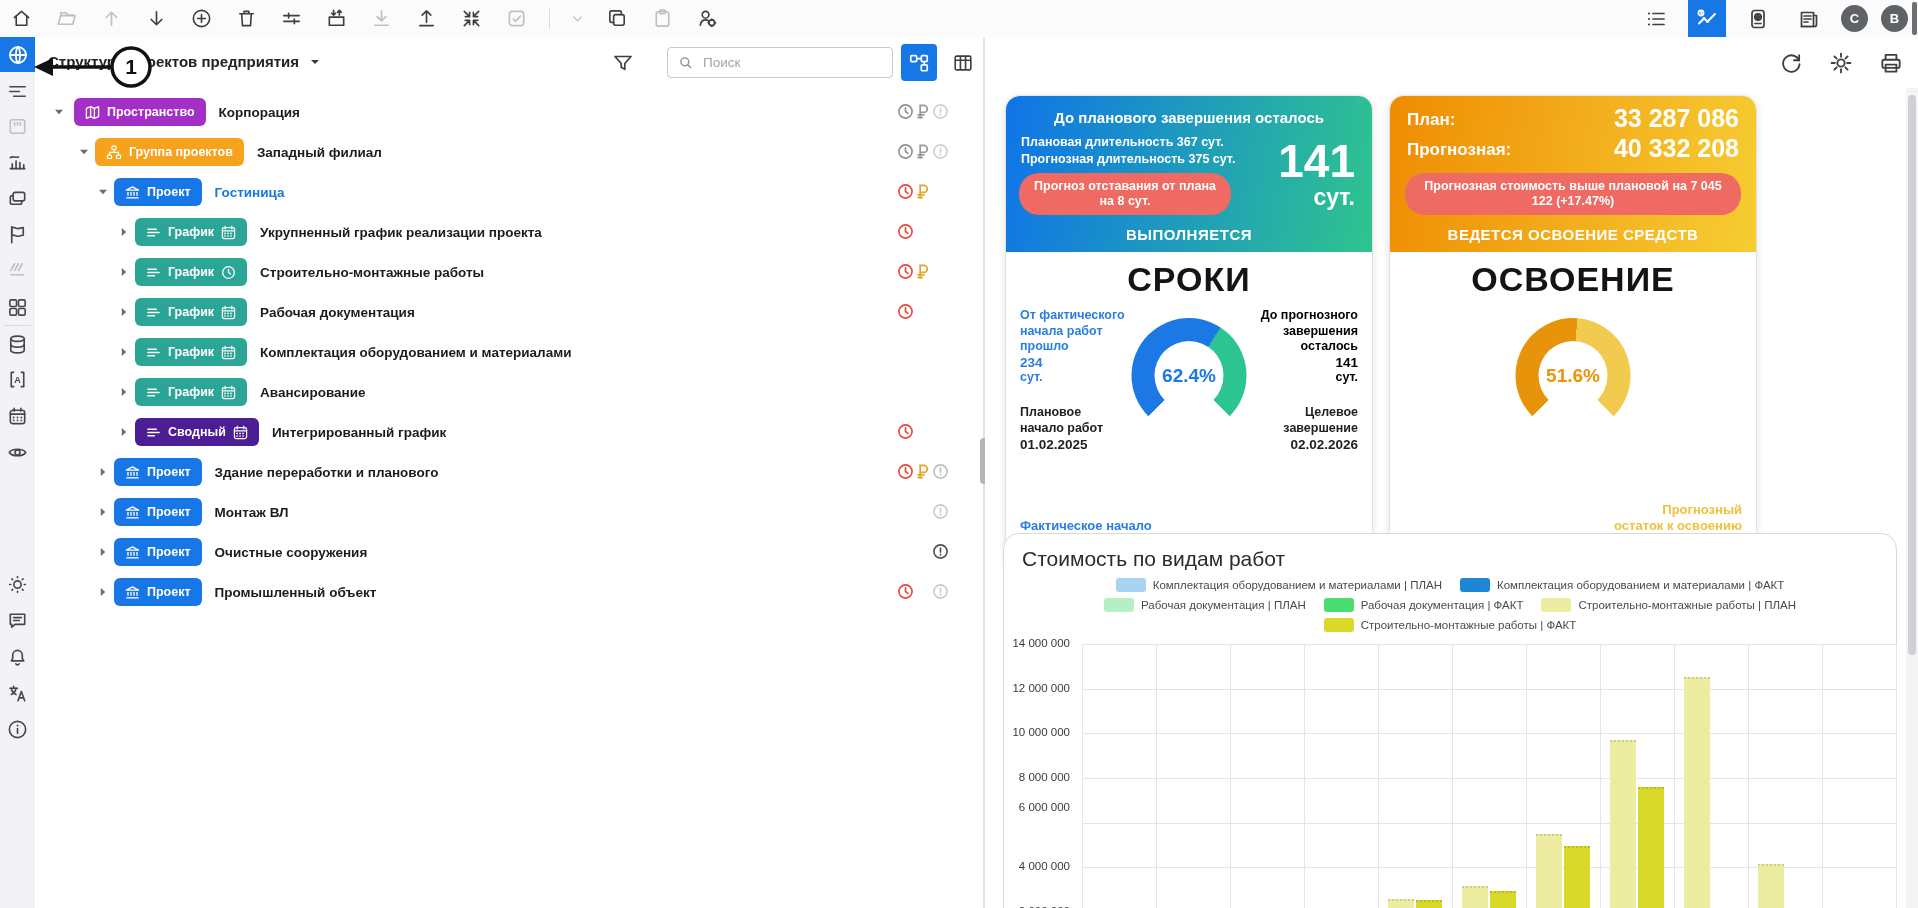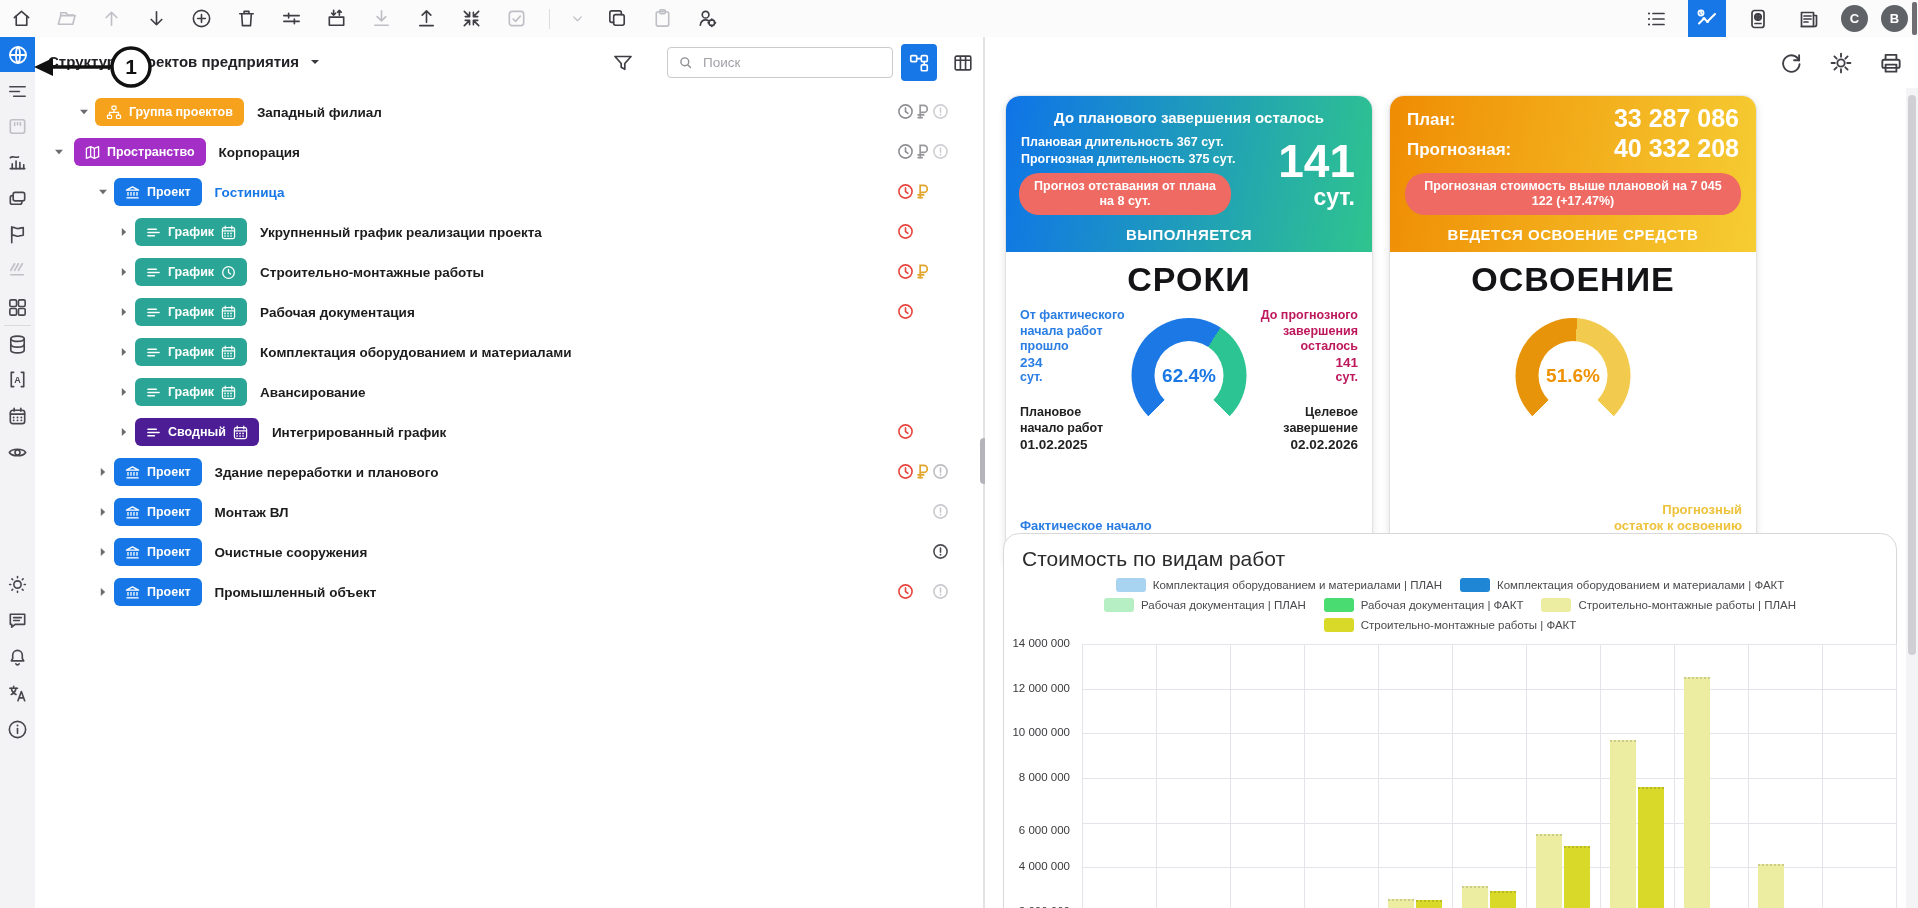--- a/index.html
+++ b/index.html
@@ -83,21 +83,21 @@
   .ch-big .u{font-size:23px;font-weight:800;line-height:26px;}
   .ch-status{position:absolute;bottom:9px;left:0;right:0;text-align:center;font-size:15px;font-weight:800;letter-spacing:.5px;}
   .c2-lbl{position:absolute;left:17px;font-size:17px;font-weight:800;}
   .c2-val{position:absolute;right:17px;font-size:25px;font-weight:800;}
   .c2-lbl.r1{top:14px;} .c2-val.r1{top:8px;} .c2-lbl.r2{top:44px;} .c2-val.r2{top:38px;}
 
   .cb-title{position:absolute;top:164px;left:0;right:0;text-align:center;font-size:34px;font-weight:800;color:#141416;letter-spacing:1px;}
   .pre{white-space:pre-line;}
   .cb-side{position:absolute;top:212px;width:120px;font-size:12.5px;font-weight:700;line-height:15.5px;}
   .cb-side.left{left:14px;color:#2a7de2;}
-  .cb-side.right{right:14px;text-align:right;color:#be185d;}
+  .cb-side.right{right:14px;text-align:right;color:#000000;}
   .cb-side .val{font-size:13.5px;font-weight:800;}
   .cb-mid{position:absolute;top:309px;width:130px;font-size:12.5px;font-weight:700;color:#222;line-height:15.5px;}
   .cb-mid.left{left:14px;} .cb-mid.right{right:14px;text-align:right;}
   .cb-mid .date{font-size:13.5px;font-weight:800;margin-top:1px;}
   .gauge-wrap{position:absolute;left:50%;top:222px;transform:translateX(-50%);width:115px;height:115px;}
   .gauge{width:115px;height:115px;border-radius:50%;}
   .gauge-hole{position:absolute;left:23px;top:23px;width:69px;height:69px;border-radius:50%;background:#fff;
               display:flex;align-items:center;justify-content:center;font-size:19px;font-weight:800;}
   .cb-bot{position:absolute;bottom:8px;}
   .cb-bot.left{left:14px;color:#2a7de2;}
@@ -414,74 +414,74 @@
     </div>
     <div class="view-btn tableview">
       <svg width="22" height="22" viewBox="0 0 24 24" fill="none" stroke="currentColor" stroke-width="1.8">
           <rect x="3.5" y="4.5" width="17" height="15" rx="1.5"></rect>
           <path d="M9.2 4.5v15M14.8 4.5v15M3.5 9h17"></path>
         </svg>
     </div>
   </div>
 
   <div class="tree-body">
+      <div class="trow" style="padding-left: 14px;">
+        <span class="caret">
+          <svg width="14" height="14" viewBox="0 0 16 16">
+            <path d="M3.5 5.5l4.5 5 4.5-5z" fill="#6b6b70"></path>
+          </svg>
+        </span>
+        <span class="badge" style="background: rgb(164, 47, 198); margin-left: 5px;">
+          <span style="display: flex;">
+            <svg width="15" height="15" viewBox="0 0 16 16" fill="none" stroke="currentColor" stroke-width="1.4" stroke-linejoin="round">
+              <path d="M1.5 3.5 6 1.8l4 1.7 4.5-1.7v10.7L10 14.2 6 12.5l-4.5 1.7z"></path>
+              <path d="M6 1.8v10.7M10 3.5v10.7"></path>
+            </svg>
+          </span>
+          <span>Пространство</span>
+        </span>
+        <span class="tname">Корпорация</span>
+        <span class="stico" style="left: 862px; color: rgb(142, 142, 147);">
+          <svg width="17" height="17" viewBox="0 0 16 16" fill="none" stroke="currentColor" stroke-width="1.5" stroke-linecap="round">
+            <circle cx="8" cy="8" r="6.2"></circle>
+            <path d="M8 4.6V8l2.3 1.7"></path>
+          </svg>
+        </span>
+        <span class="stico" style="left: 879px; color: rgb(152, 152, 157);">
+          <svg width="17" height="17" viewBox="0 0 16 16" fill="none" stroke="currentColor" stroke-width="1.6" stroke-linecap="round">
+            <path d="M5.8 13.7V2.3h3.4a3.3 3.3 0 0 1 0 6.6H5.8"></path>
+            <path d="M3.9 11.2h5.3M3.9 13.7h3.9"></path>
+          </svg>
+        </span>
+        <span class="stico" style="left: 897px; color: rgb(207, 207, 212);">
+          <svg width="17" height="17" viewBox="0 0 16 16" fill="none" stroke="currentColor" stroke-width="1.5" stroke-linecap="round">
+            <circle cx="8" cy="8" r="6.2"></circle>
+            <path d="M8 4.7v3.9"></path>
+            <circle cx="8" cy="11.1" r="0.9" fill="currentColor" stroke="none"></circle>
+          </svg>
+        </span>
+      </div>
       <div class="trow" style="padding-left: 39px;">
         <span class="caret">
           <svg width="14" height="14" viewBox="0 0 16 16">
             <path d="M3.5 5.5l4.5 5 4.5-5z" fill="#6b6b70"></path>
           </svg>
         </span>
         <span class="badge" style="background: rgb(246, 162, 28); margin-left: 1px;">
           <span style="display: flex;">
             <svg width="16" height="15" viewBox="0 0 16 16" fill="none" stroke="currentColor" stroke-width="1.3">
               <rect x="5.8" y="1.2" width="4.4" height="3.6" rx="0.8"></rect>
               <rect x="1" y="10.8" width="4.4" height="3.6" rx="0.8"></rect>
               <rect x="10.6" y="10.8" width="4.4" height="3.6" rx="0.8"></rect>
               <path d="M8 4.8v3M3.2 10.8V7.8h9.6v3"></path>
             </svg>
           </span>
           <span>Группа проектов</span>
         </span>
         <span class="tname">Западный филиал</span>
-        <span class="stico" style="left: 862px; color: rgb(142, 142, 147);">
-          <svg width="17" height="17" viewBox="0 0 16 16" fill="none" stroke="currentColor" stroke-width="1.5" stroke-linecap="round">
-            <circle cx="8" cy="8" r="6.2"></circle>
-            <path d="M8 4.6V8l2.3 1.7"></path>
-          </svg>
-        </span>
-        <span class="stico" style="left: 879px; color: rgb(152, 152, 157);">
-          <svg width="17" height="17" viewBox="0 0 16 16" fill="none" stroke="currentColor" stroke-width="1.6" stroke-linecap="round">
-            <path d="M5.8 13.7V2.3h3.4a3.3 3.3 0 0 1 0 6.6H5.8"></path>
-            <path d="M3.9 11.2h5.3M3.9 13.7h3.9"></path>
-          </svg>
-        </span>
-        <span class="stico" style="left: 897px; color: rgb(207, 207, 212);">
-          <svg width="17" height="17" viewBox="0 0 16 16" fill="none" stroke="currentColor" stroke-width="1.5" stroke-linecap="round">
-            <circle cx="8" cy="8" r="6.2"></circle>
-            <path d="M8 4.7v3.9"></path>
-            <circle cx="8" cy="11.1" r="0.9" fill="currentColor" stroke="none"></circle>
-          </svg>
-        </span>
-      </div>
-      <div class="trow" style="padding-left: 14px;">
-        <span class="caret">
-          <svg width="14" height="14" viewBox="0 0 16 16">
-            <path d="M3.5 5.5l4.5 5 4.5-5z" fill="#6b6b70"></path>
-          </svg>
-        </span>
-        <span class="badge" style="background: rgb(164, 47, 198); margin-left: 5px;">
-          <span style="display: flex;">
-            <svg width="15" height="15" viewBox="0 0 16 16" fill="none" stroke="currentColor" stroke-width="1.4" stroke-linejoin="round">
-              <path d="M1.5 3.5 6 1.8l4 1.7 4.5-1.7v10.7L10 14.2 6 12.5l-4.5 1.7z"></path>
-              <path d="M6 1.8v10.7M10 3.5v10.7"></path>
-            </svg>
-          </span>
-          <span>Пространство</span>
-        </span>
-        <span class="tname">Корпорация</span>
         <span class="stico" style="left: 862px; color: rgb(142, 142, 147);">
           <svg width="17" height="17" viewBox="0 0 16 16" fill="none" stroke="currentColor" stroke-width="1.5" stroke-linecap="round">
             <circle cx="8" cy="8" r="6.2"></circle>
             <path d="M8 4.6V8l2.3 1.7"></path>
           </svg>
         </span>
         <span class="stico" style="left: 879px; color: rgb(152, 152, 157);">
           <svg width="17" height="17" viewBox="0 0 16 16" fill="none" stroke="currentColor" stroke-width="1.6" stroke-linecap="round">
             <path d="M5.8 13.7V2.3h3.4a3.3 3.3 0 0 1 0 6.6H5.8"></path>
             <path d="M3.9 11.2h5.3M3.9 13.7h3.9"></path>
@@ -939,21 +939,21 @@
         <div class="lg-item">
           <span class="lg-sw" style="background: rgb(216, 217, 41);"></span>
           <span class="lg-lb">Строительно-монтажные работы | ФАКТ</span>
         </div>
       </div>
     <div class="cc-ylabels">
         <div style="top: -7px;">14 000 000</div>
         <div style="top: 37.65px;">12 000 000</div>
         <div style="top: 82.3px;">10 000 000</div>
         <div style="top: 126.95px;">8 000 000</div>
-        <div style="top: 180px;">6 000 000</div>
+        <div style="top: 157px;">6 000 000</div>
         <div style="top: 216.25px;">4 000 000</div>
         <div style="top: 260.9px;">2 000 000</div>
       </div>
     <div class="cc-plot">
         <div class="gl-h" style="top: 0px;"></div>
         <div class="gl-h" style="top: 44.65px;"></div>
         <div class="gl-h" style="top: 89.3px;"></div>
         <div class="gl-h" style="top: 133.95px;"></div>
         <div class="gl-h" style="top: 178.6px;"></div>
         <div class="gl-h" style="top: 223.25px;"></div>

